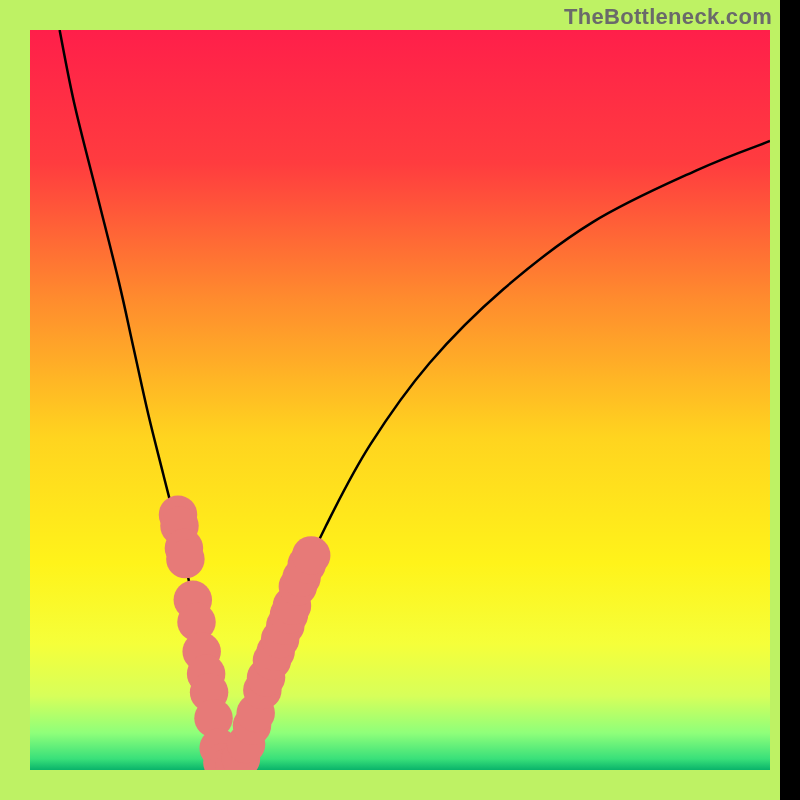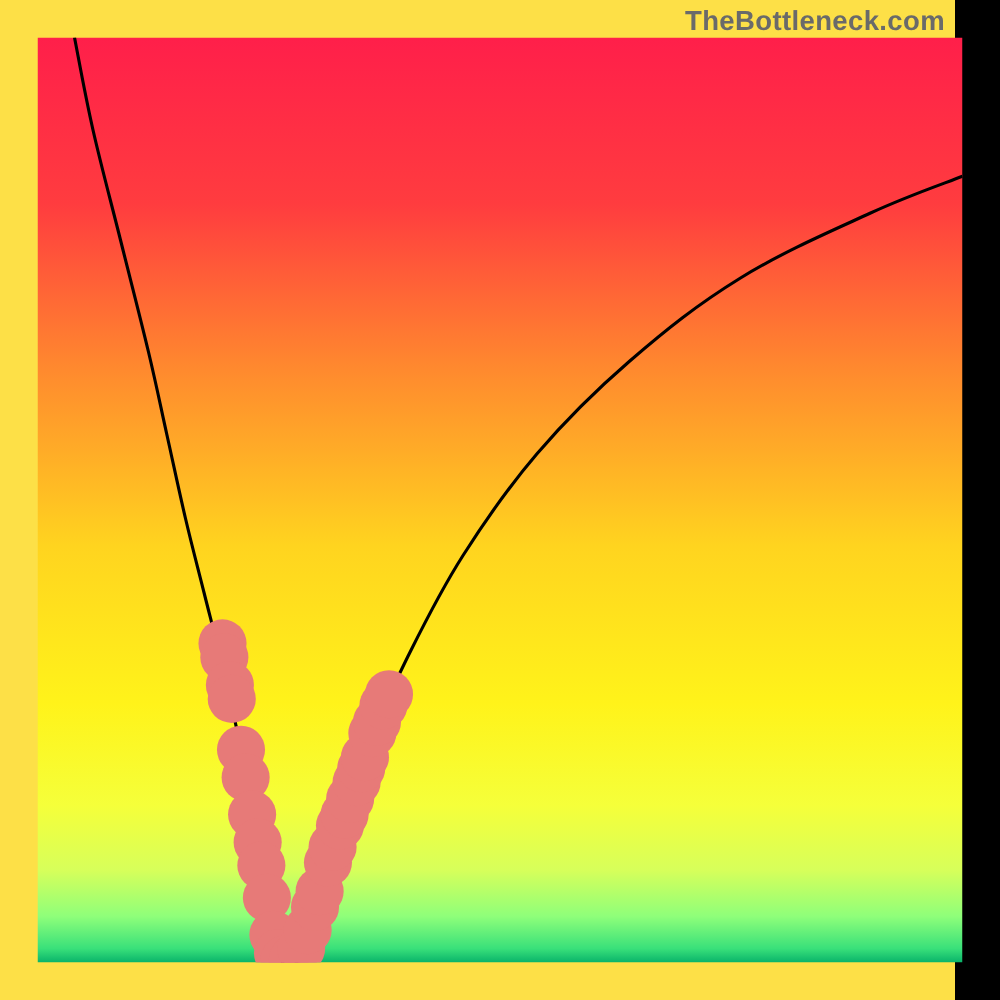--- a/index.html
+++ b/index.html
@@ -8,21 +8,22 @@
     width: 800px;
     height: 800px;
     background: #000;
     overflow: hidden;
     font-family: Arial, Helvetica, sans-serif;
   }
   .stage {
     position: relative;
     width: 764px;
     height: 800px;
-    background: #fde047;
+    background: #bef264;
+    padding-left: 16px;
   }
   .attribution {
     position: absolute;
     top: 4px;
     right: 8px;
     color: #6a6a6a;
     font-size: 22px;
     font-weight: 600;
     letter-spacing: 0.3px;
     z-index: 10;

